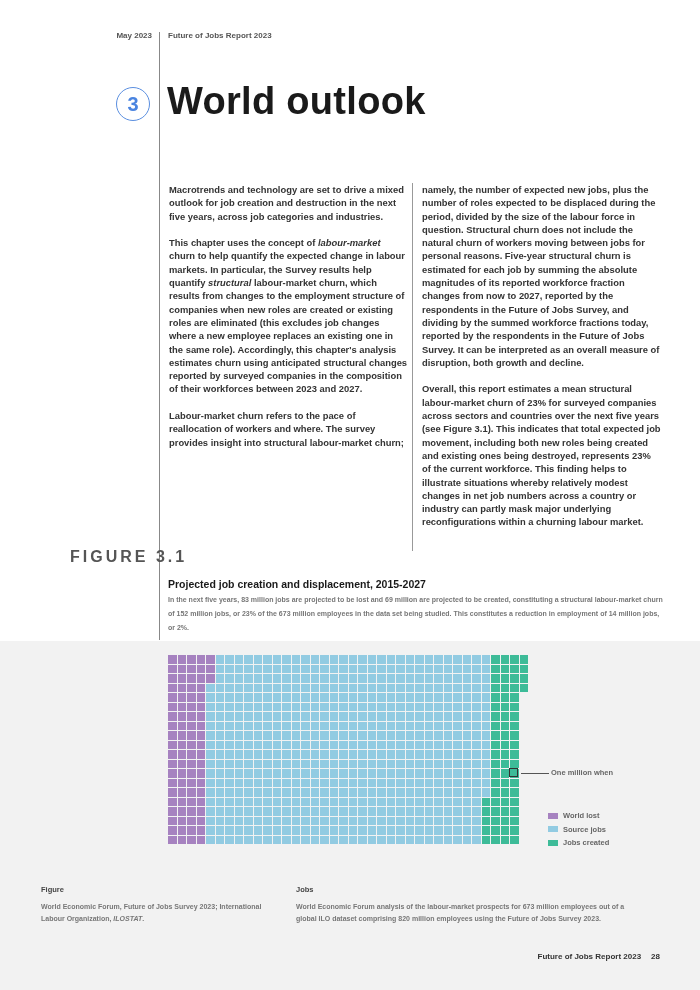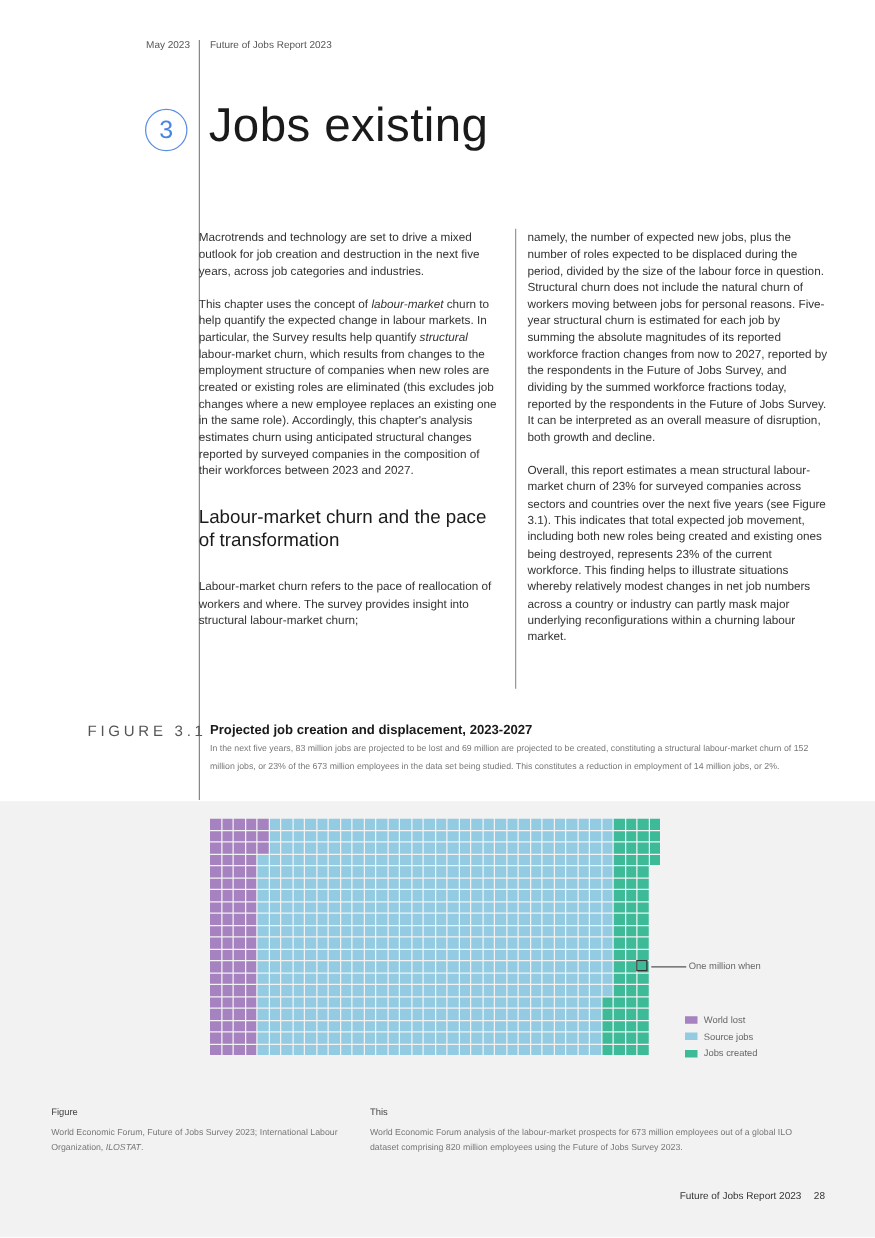--- a/index.html
+++ b/index.html
@@ -1,37 +1,37 @@
 <!DOCTYPE html>
 <html><head>
 <meta charset="utf-8">
 <style>
   html, body { margin: 0; padding: 0; }
   body {
     width: 700px; height: 990px; position: relative; overflow: hidden;
     background: #ffffff; color: #222;
     font-family: "Liberation Sans", sans-serif;
   }
-  .abs { position: absolute; }
+  .abs { position: absolute; font-weight: bold; }
   .hdr-date { left: 92px; top: 31px; width: 60px; text-align: right; font-size: 8px; color: #555; }
   .hdr-title { left: 168px; top: 31px; font-size: 8px; color: #555; }
   .vline { left: 159px; top: 32px; width: 1px; height: 608px; background: #888; }
   .chap-circle {
     left: 116px; top: 87px; width: 34px; height: 34px; border-radius: 50%;
     border: 1px solid #5b8fe0; color: #4a84e0; font-size: 20px;
     display: flex; align-items: center; justify-content: center; box-sizing: border-box;
   }
   .chap-title { left: 167px; top: 80px; font-size: 38px; color: #1a1a1a; letter-spacing: 0.3px; }
   .col { font-size: 9.4px; line-height: 13.3px; color: #333; }
   .col p { margin: 0 0 13.3px 0; }
-  .col1 { left: 159px; top: 183px; width: 240px; }
+  .col1 { left: 169px; top: 183px; width: 240px; }
   .col2 { left: 422px; top: 183px; width: 240px; }
   .col2-rule { left: 412px; top: 183px; width: 1px; height: 368px; background: #999; }
   .subhead { font-size: 15px; line-height: 19px; color: #1a1a1a; margin: 22px 0 20px 0; }
-  .fig-label { left: 70px; top: 578px; font-size: 12px; letter-spacing: 3px; color: #555; }
+  .fig-label { left: 70px; top: 548px; font-size: 16px; letter-spacing: 3px; color: #555; }
   .fig-title { left: 168px; top: 578px; font-size: 10.5px; font-weight: bold; color: #1a1a1a; }
   .fig-desc { left: 168px; top: 593px; width: 500px; font-size: 7px; line-height: 14px; color: #777; }
   .grey-band { left: 0; top: 641px; width: 700px; height: 349px; background: #f2f2f2; }
   .waffle { left: 168px; top: 655px; }
   .cell { position: absolute; width: 8.6px; height: 8.6px; }
   .annot-line { left: 521px; top: 773px; width: 28px; height: 1px; background: #555; }
   .annot-box { left: 509px; top: 768px; width: 9px; height: 9px; border: 1px solid #333; box-sizing: border-box; }
   .annot-text { left: 551px; top: 768px; font-size: 7.5px; color: #666; }
   .legend { left: 548px; top: 809px; font-size: 7.5px; color: #666; }
   .legend-item { display: flex; align-items: center; height: 13.5px; }
@@ -46,37 +46,36 @@
 </head>
 <body>
 
 <div class="abs hdr-date">May 2023</div>
 <div class="abs hdr-title">Future of Jobs Report 2023</div>
 <div class="abs vline"></div>
 
 <div class="abs chap-circle">
   <span>3</span>
 </div>
-<div class="abs chap-title">Jobs existing</div>
+<div class="abs chap-title">World outlook</div>
 
 <div class="abs col col1">
   <p>Macrotrends and technology are set to drive a mixed outlook for job creation and destruction in the next five years, across job categories and industries.</p>
   <p><span>This chapter uses the concept of </span><i>labour-market</i><span> churn to help quantify the expected change in labour markets. In particular, the Survey results help quantify </span><i>structural</i><span> labour-market churn, which results from changes to the employment structure of companies when new roles are created or existing roles are eliminated (this excludes job changes where a new employee replaces an existing one in the same role). Accordingly, this chapter's analysis estimates churn using anticipated structural changes reported by surveyed companies in the composition of their workforces between 2023 and 2027.</span></p>
-  <div class="subhead">Labour-market churn and the pace of transformation</div>
   <p>Labour-market churn refers to the pace of reallocation of workers and where. The survey provides insight into structural labour-market churn;</p>
 </div>
 
 <div class="abs col2-rule"></div>
 <div class="abs col col2">
   <p>namely, the number of expected new jobs, plus the number of roles expected to be displaced during the period, divided by the size of the labour force in question. Structural churn does not include the natural churn of workers moving between jobs for personal reasons. Five-year structural churn is estimated for each job by summing the absolute magnitudes of its reported workforce fraction changes from now to 2027, reported by the respondents in the Future of Jobs Survey, and dividing by the summed workforce fractions today, reported by the respondents in the Future of Jobs Survey. It can be interpreted as an overall measure of disruption, both growth and decline.</p>
   <p>Overall, this report estimates a mean structural labour-market churn of 23% for surveyed companies across sectors and countries over the next five years (see Figure 3.1). This indicates that total expected job movement, including both new roles being created and existing ones being destroyed, represents 23% of the current workforce. This finding helps to illustrate situations whereby relatively modest changes in net job numbers across a country or industry can partly mask major underlying reconfigurations within a churning labour market.</p>
 </div>
 
 <div class="abs fig-label">FIGURE 3.1</div>
-<div class="abs fig-title">Projected job creation and displacement, 2023-2027</div>
+<div class="abs fig-title">Projected job creation and displacement, 2015-2027</div>
 <div class="abs fig-desc">In the next five years, 83 million jobs are projected to be lost and 69 million are projected to be created, constituting a structural labour-market churn of 152 million jobs, or 23% of the 673 million employees in the data set being studied. This constitutes a reduction in employment of 14 million jobs, or 2%.</div>
 
 <div class="abs grey-band"></div>
 
 <div class="abs waffle" id="waffle">
     <div class="cell" style="left: 0px; top: 0px; width: 8.6px; height: 8.6px; background: rgb(166, 130, 192);"></div>
     <div class="cell" style="left: 9.5px; top: 0px; width: 8.6px; height: 8.6px; background: rgb(166, 130, 192);"></div>
     <div class="cell" style="left: 19px; top: 0px; width: 8.6px; height: 8.6px; background: rgb(166, 130, 192);"></div>
     <div class="cell" style="left: 28.5px; top: 0px; width: 8.6px; height: 8.6px; background: rgb(166, 130, 192);"></div>
     <div class="cell" style="left: 38px; top: 0px; width: 8.6px; height: 8.6px; background: rgb(166, 130, 192);"></div>
@@ -836,18 +835,18 @@
   </div>
   <div class="legend-item">
     <span class="swatch" style="background: rgb(61, 187, 152);"></span>
     <span>Jobs created</span>
   </div>
 </div>
 
 <div class="abs src-label">Figure</div>
 <div class="abs src-text"><span>World Economic Forum, Future of Jobs Survey 2023; International Labour Organization, </span><i>ILOSTAT</i><span>.</span></div>
 
-<div class="abs note-label">This</div>
+<div class="abs note-label">Jobs</div>
 <div class="abs note-text">World Economic Forum analysis of the labour-market prospects for 673 million employees out of a global ILO dataset comprising 820 million employees using the Future of Jobs Survey 2023.</div>
 
 <div class="abs footer">
   <span>Future of Jobs Report 2023</span><span class="pg">28</span>
 </div>
 
 </body></html>

